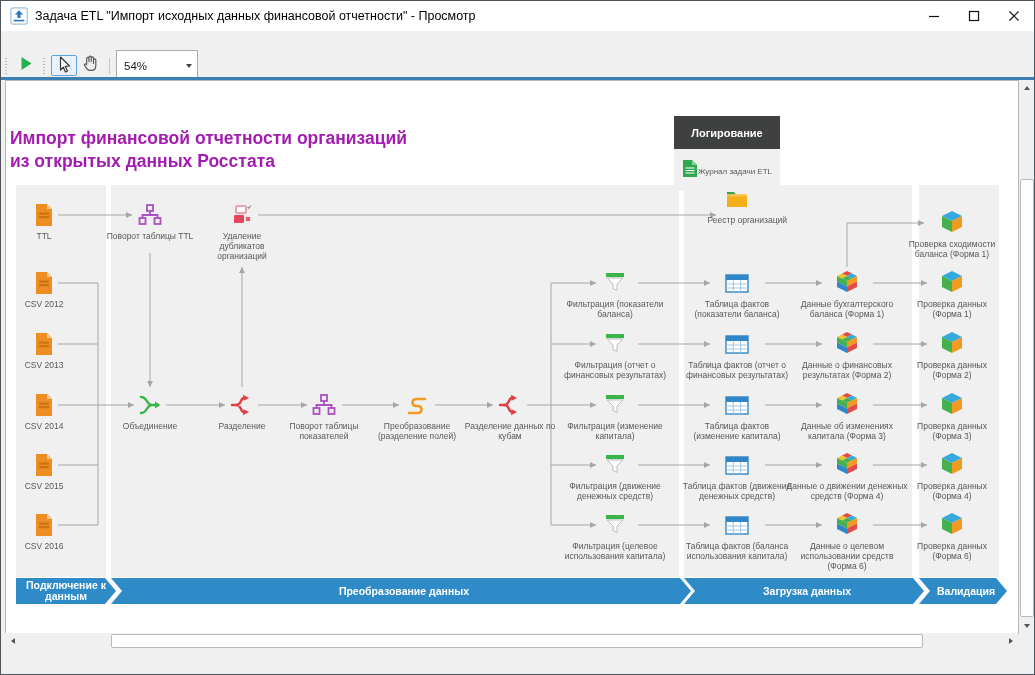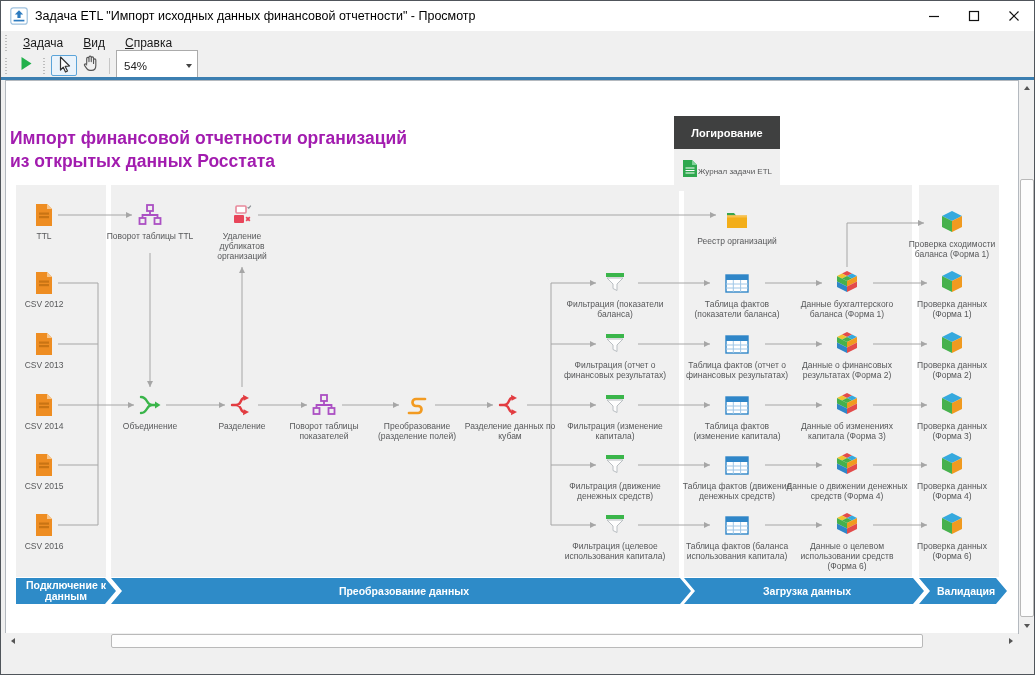--- a/index.html
+++ b/index.html
@@ -86,26 +86,20 @@
           </svg>
         </div>
       <div class="winbtn">
           <svg width="12" height="12" viewBox="0 0 12 12">
             <path d="M1.5 1.5l9 9M10.5 1.5l-9 9" stroke="#111" stroke-width="1.2"></path>
           </svg>
         </div>
     </div>
   </div>
 
-  <div class="menubar">
-    <span class="grip"></span>
-    <span class="menu-item">Задача</span>
-    <span class="menu-item">Вид</span>
-    <span class="menu-item">Справка</span>
-  </div>
 
   <div class="toolbar">
     <span class="grip"></span>
     <div class="tbtn">
       <span><svg width="13" height="15" viewBox="0 0 13 15">
             <path d="M1.5 1l10 6.5-10 6.5z" fill="#22b14c"></path>
           </svg></span>
     </div>
     <span class="grip"></span>
     <div class="tbtn sel">
@@ -373,21 +367,21 @@
         </div>
         <div class="node" style="left: 547px; top: 429px; width: 124px;">
           <span class="nicon">
             <svg width="22" height="22" viewBox="0 0 22 22">
               <rect x="2" y="1" width="18" height="4" fill="#3ab54a"></rect>
               <path d="M3 6h16l-6 6v6.5l-4-2V12z" fill="#fdfdfd" stroke="#b9bec2" stroke-width="1"></path>
             </svg>
           </span>
           <span class="nlabel">Фильтрация (целевое использования капитала)</span>
         </div>
-        <div class="node" style="left: 681px; top: 124px; width: 100px;">
+        <div class="node" style="left: 681px; top: 103px; width: 100px; text-align: right;">
           <span class="nicon">
             <svg width="24" height="20" viewBox="0 0 24 20">
               <path d="M2 3h7l2 2.5H2z" fill="#3aa44c"></path>
               <path d="M2 5.5h20V18H2z" fill="#f3ae19"></path>
               <path d="M2 5.5h20v2H2z" fill="#f8c14d"></path>
             </svg>
           </span>
           <span class="nlabel">Реестр организаций</span>
         </div>
         <div class="node" style="left: 675px; top: 187px; width: 112px;">

